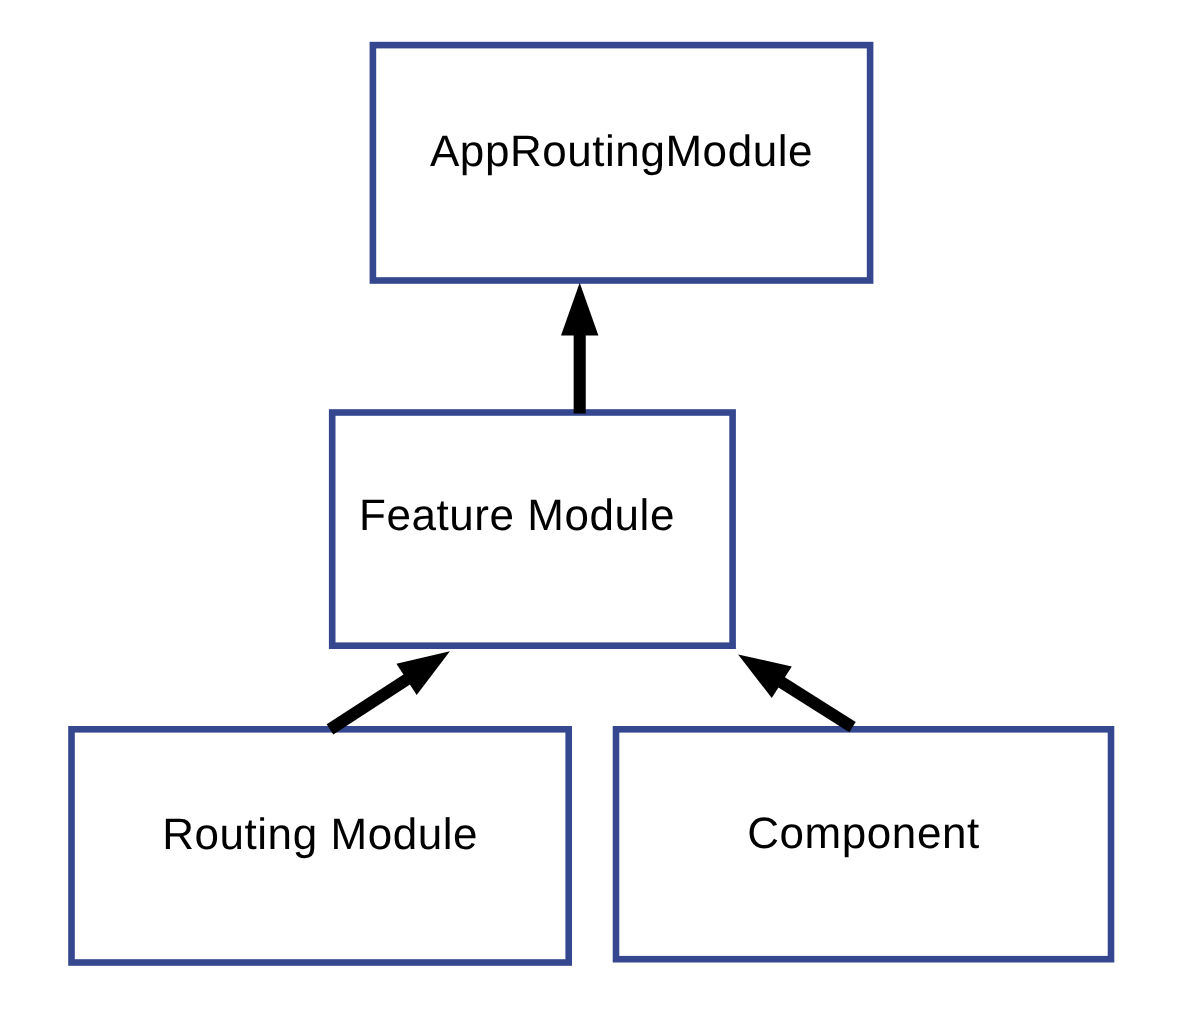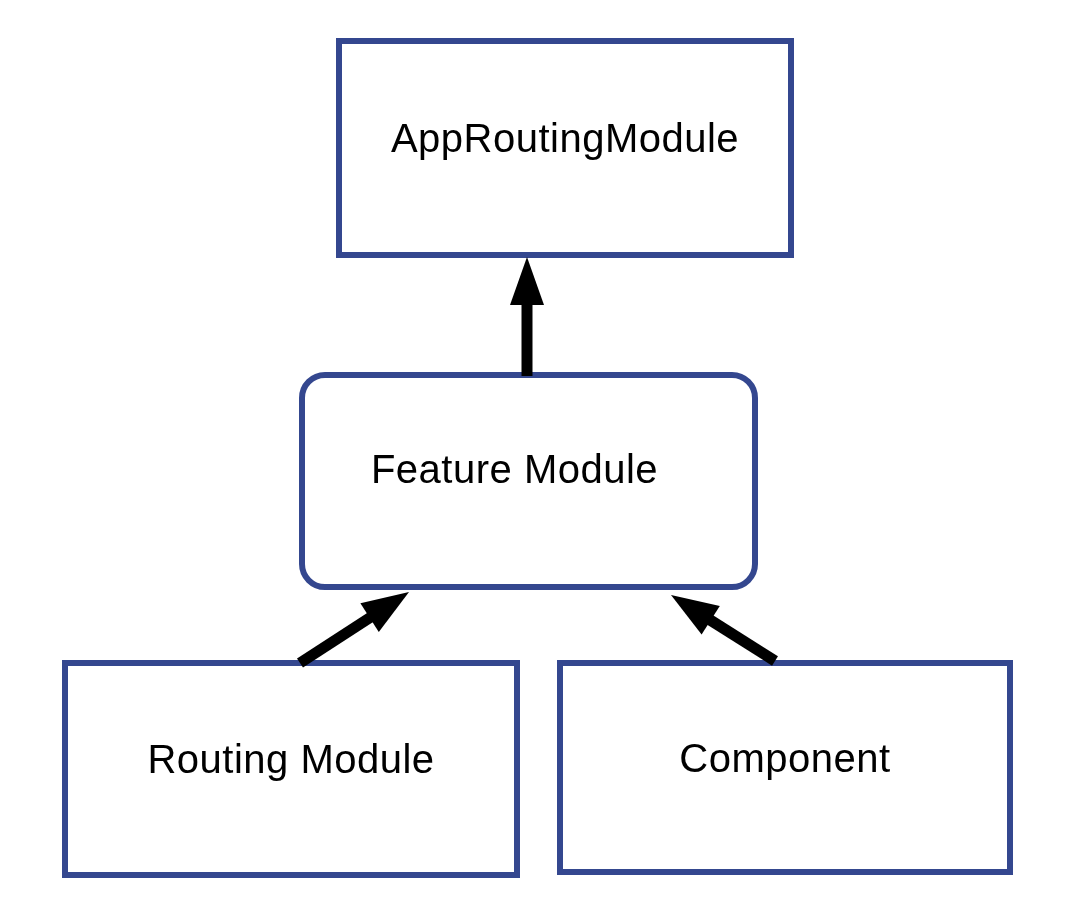--- a/index.html
+++ b/index.html
@@ -38,21 +38,21 @@
   }
   .node .label {
     font-size: 40px;
     line-height: 1;
     color: var(--text);
     transform: translateY(-10px);
     white-space: nowrap;
     letter-spacing: 0.5px;
   }
   #node-app-routing-module { left: 300px; top: 38px;  width: 458px; height: 220px; margin-left: 36px; }
-  #node-feature-module     { left: 299px; top: 372px; width: 459px; height: 218px; border-radius: 26px; }
+  #node-feature-module     { left: 299px; top: 372px; width: 370px; height: 218px; }
   #node-feature-module .label { transform: translate(-14px, -12px); }
   #node-routing-module     { left: 62px;  top: 660px; width: 458px; height: 218px; justify-content: center; }
   #node-component          { left: 557px; top: 660px; width: 456px; height: 215px; }
   .arrows-layer {
     position: absolute;
     left: 0;
     top: 0;
     width: 1090px;
     height: 917px;
     z-index: 2;

